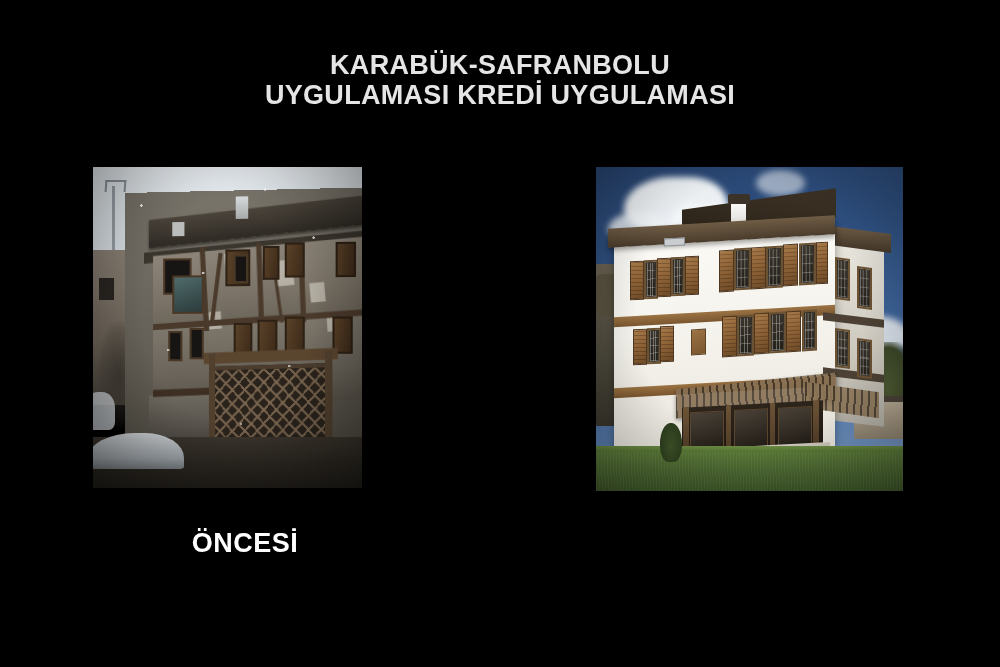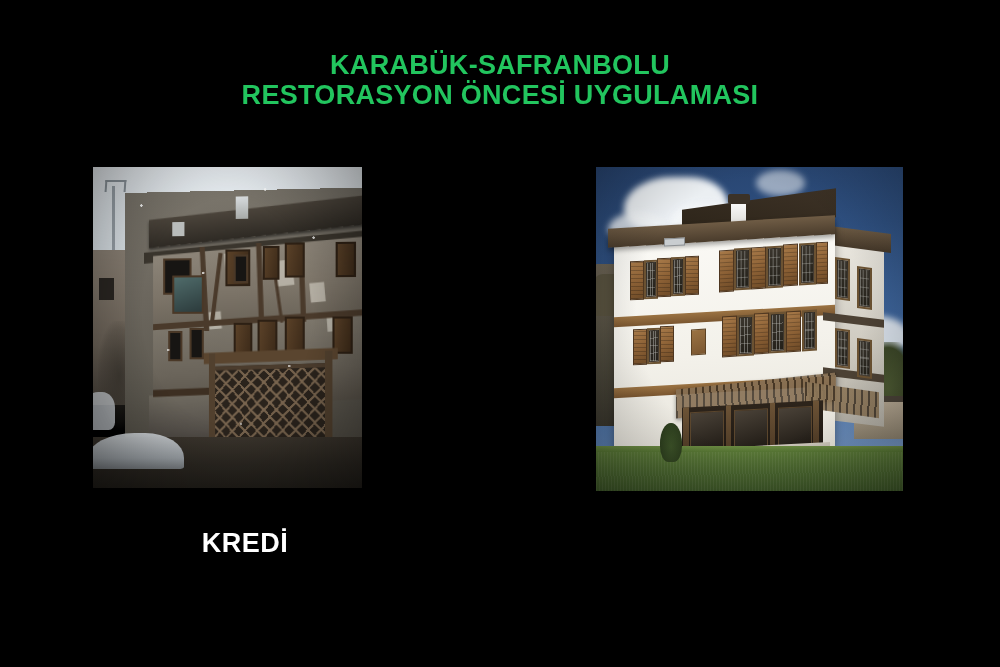--- a/index.html
+++ b/index.html
@@ -12,21 +12,21 @@
     position:relative;
   }
   .slide{position:absolute;inset:0;background:#000;}
 
   
   .title-block{
     position:absolute;left:0;top:50px;width:1000px;
     text-align:center;
   }
   .title-line{
-    color:#22c55e;
+    color:#e5e5e5;
     font-weight:bold;
     font-size:27px;
     letter-spacing:0.3px;
     line-height:30px;
     white-space:nowrap;
   }
   .title-line.l1{font-size:27px;}
   .title-line.l2{font-size:27px;}
 
   
@@ -360,21 +360,21 @@
     pointer-events:none;
   }
 </style>
 </head>
 <body>
 
 <div class="slide">
 
   <div class="title-block">
     <div class="title-line l1">KARABÜK-SAFRANBOLU</div>
-    <div class="title-line l2">RESTORASYON ÖNCESİ UYGULAMASI</div>
+    <div class="title-line l2">UYGULAMASI KREDİ UYGULAMASI</div>
   </div>
 
   <div class="photo before">
     <div class="ph-inner">
       <div class="b-sky"></div>
       <div class="b-antenna"></div>
       <div class="b-neighbor"></div>
       <div class="b-tree"></div>
 
       <div class="b-house">
@@ -530,15 +530,15 @@
         <span class="col" style="left:93%;"></span>
       </div>
       <div class="a-foundation"></div>
 
       <div class="a-grass"></div>
       <div class="a-shrub"></div>
       <div class="a-vignette"></div>
     </div>
   </div>
 
-  <div class="caption before">KREDİ</div>
+  <div class="caption before">ÖNCESİ</div>
 
 </div>
 
 </body></html>

